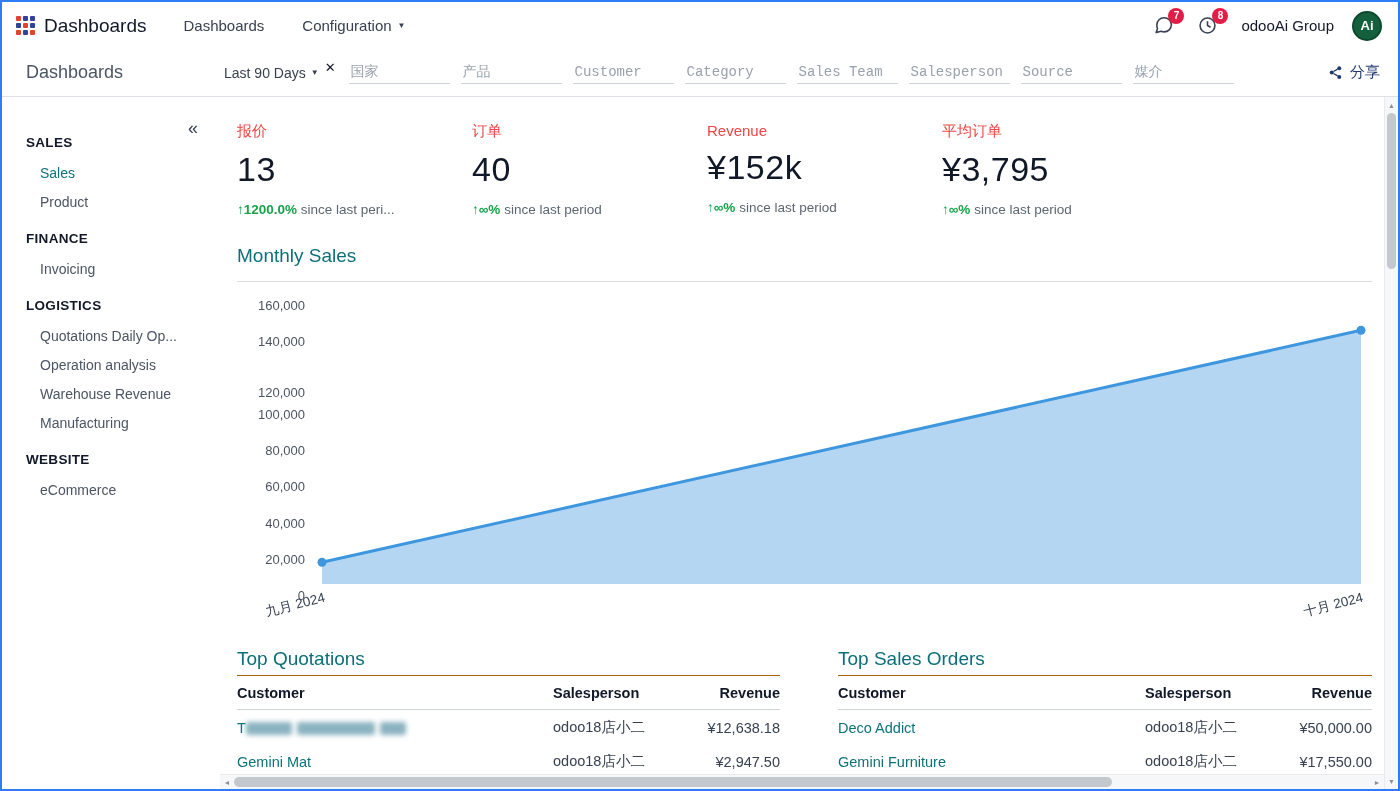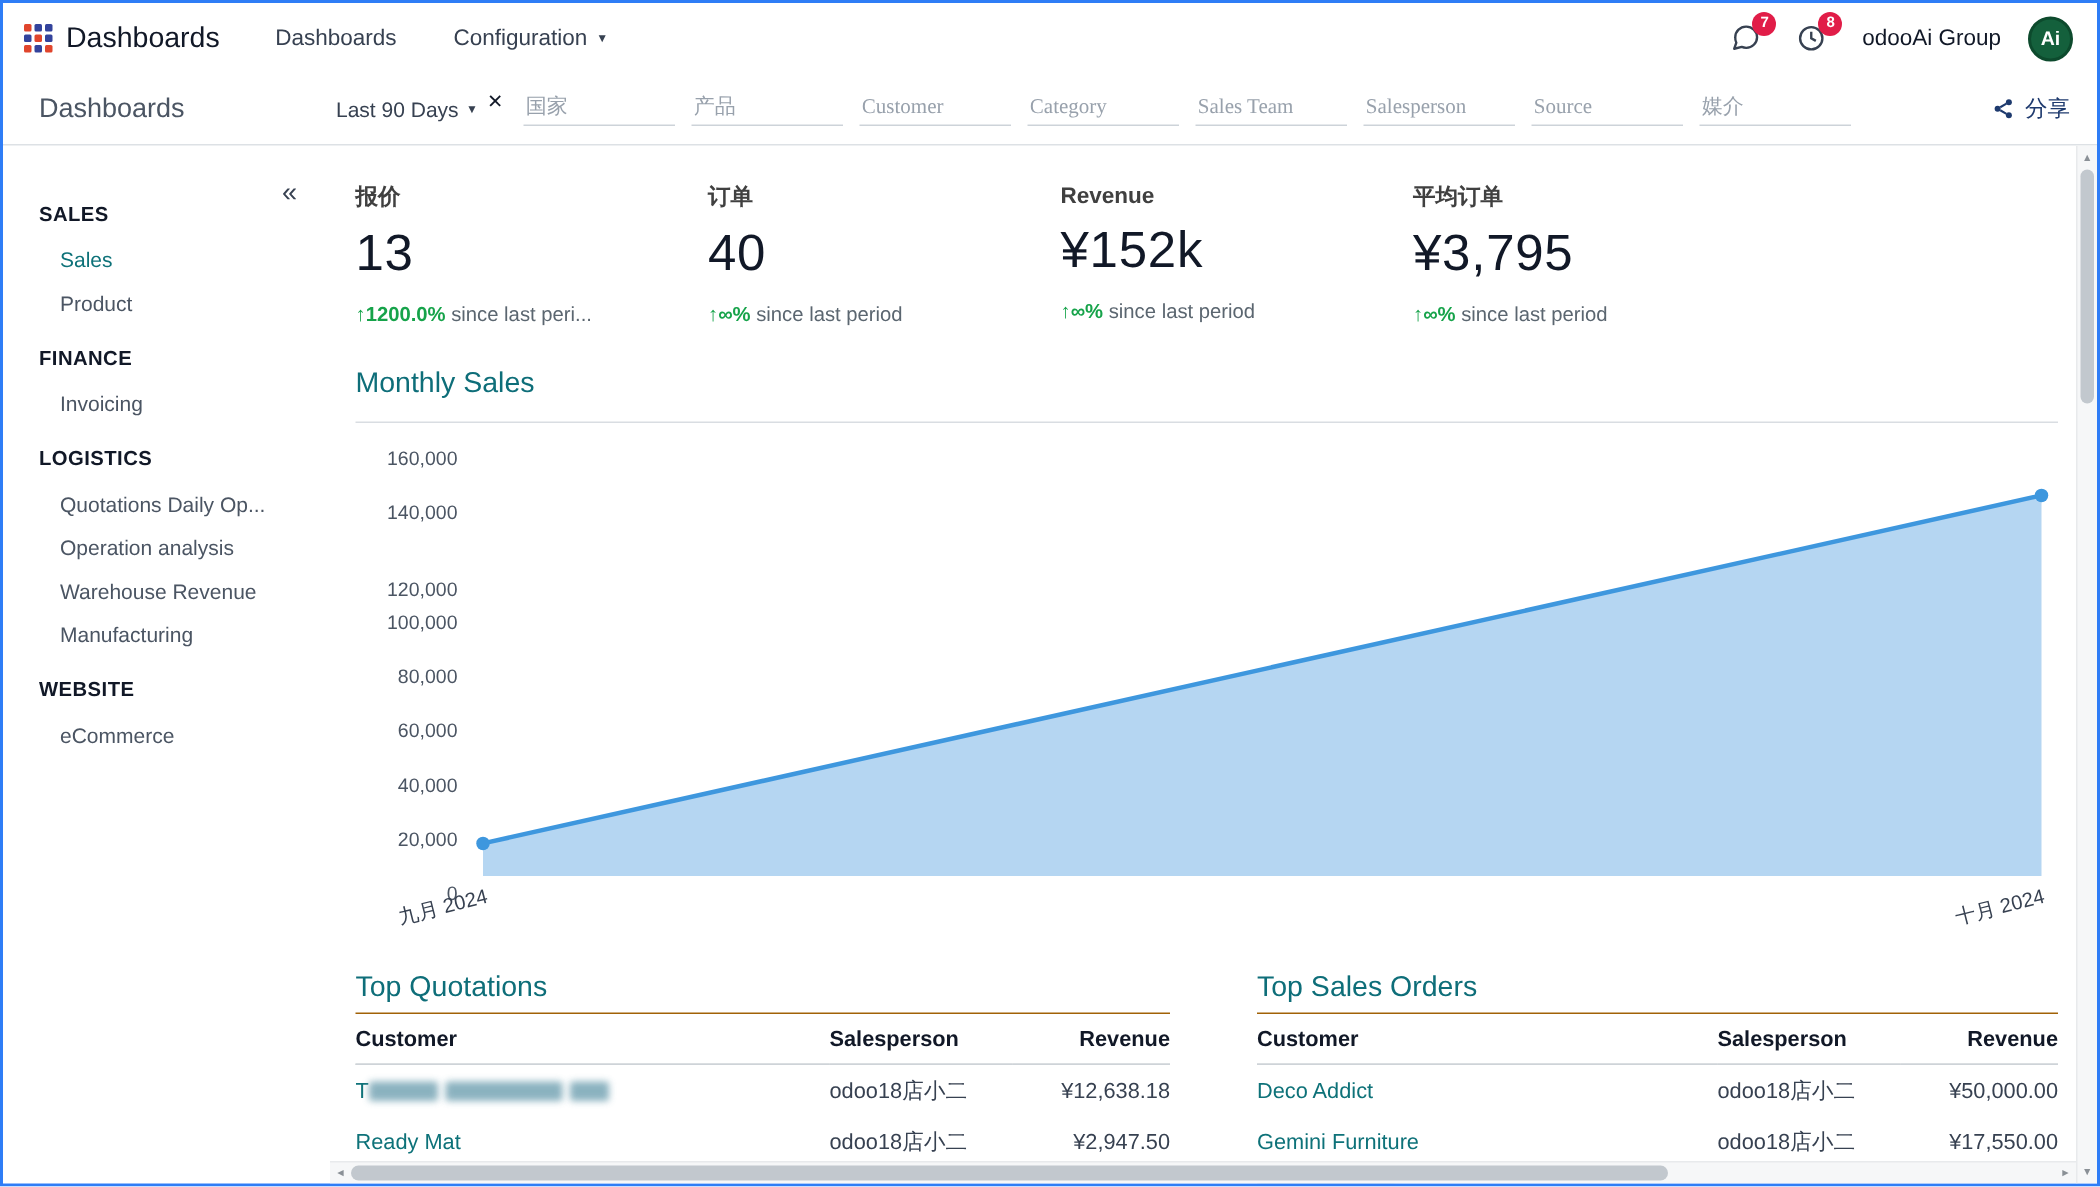--- a/index.html
+++ b/index.html
@@ -23,37 +23,37 @@
   .company{font-size:15px;color:#111827;margin:0 10px 0 8px;cursor:pointer}
   .avatar{width:30px;height:30px;border-radius:50%;background:#14603c;color:#fff;font-size:13px;font-weight:700;display:flex;align-items:center;justify-content:center;cursor:pointer;border:2px solid #0d4a2d}
 
   
   .control{height:48px;display:flex;align-items:center;padding:0 18px 0 24px;border-bottom:1px solid #dde1e5;background:#fff;flex:none}
   .cp-title{font-size:18px;font-weight:400;color:#4b5563;width:198px;flex:none}
   .facets{display:flex;align-items:center;flex:1;gap:11px;min-width:0}
   .facet{display:flex;align-items:flex-start;gap:6px;cursor:pointer;margin-right:2px}
   .facet-label{font-size:14px;color:#374151;display:flex;align-items:center;gap:5px;white-space:nowrap}
   .facet-x{font-size:13px;font-weight:700;color:#111827;position:relative;top:-5px;cursor:pointer}
-  .f-input{width:101px;border:none;border-bottom:1px solid #cdd3d9;font-size:14px;padding:3px 2px;color:#374151;background:transparent;outline:none;font-family:Liberation Serif, serif}
+  .f-input{width:101px;border:none;border-bottom:1px solid #cdd3d9;font-size:14px;padding:3px 2px;color:#374151;background:transparent;outline:none;font-family:Liberation Mono, monospace}
   .f-input::placeholder{color:#98a1ac}
   .share{display:flex;align-items:center;gap:7px;cursor:pointer;color:#1e3a6e;font-size:15px;font-weight:500;margin-left:10px;white-space:nowrap}
 
   
   .workspace{flex:1;display:flex;position:relative;overflow:hidden}
   .sidebar{width:218px;padding-top:24px;position:relative;flex:none}
   .collapse{position:absolute;top:22px;right:22px;font-size:18px;color:#374151;cursor:pointer;line-height:1}
   .side-title{font-size:13.5px;font-weight:700;color:#111827;letter-spacing:.3px;padding:14px 0 9px 24px}
   .side-item{font-size:14px;color:#4b5563;padding:6px 0 7px 38px;cursor:pointer}
   .side-item.active{color:#0e7279}
 
   
   .main{flex:1;min-width:0;padding:25px 26px 0 17px;overflow:hidden}
   .kpis{display:flex;height:120px}
   .kpi{width:235px;flex:none}
-  .kpi-label{font-size:15px;font-weight:700;color:#404040}
+  .kpi-label{font-size:15px;font-weight:400;color:#ef4444}
   .kpi-value{font-size:34px;color:#111827;margin:9px 0 13px;font-weight:400;letter-spacing:.5px}
   .kpi-delta{font-size:13.5px;color:#5b6670;white-space:nowrap;overflow:hidden;text-overflow:ellipsis;max-width:225px}
   .kpi-delta .up,.kpi-delta .pct{color:#16a34a;font-weight:700}
   h2.sec,h3.sec{font-size:19px;font-weight:400;color:#0e6e79}
   .chart-head{height:40px;border-bottom:1px solid #d9dde2;padding-top:3px}
   .chart-area{position:relative;height:352px}
   .ylabels{position:absolute;left:0;top:12px;width:68px;height:290px}
   .ytick{position:absolute;right:0;font-size:13px;color:#4b5563;line-height:16px;width:68px;text-align:right}
   .plot{margin:12px 6px 0 80px;height:290px;position:relative}
   .xzone{position:relative;height:50px;margin-left:80px;margin-right:6px}
@@ -268,21 +268,21 @@
             </thead>
             <tbody>
               <tr>
                 <td class="cust">
                   <a>T</a><span class="redact" style="width:46px"></span><span class="redact" style="width:78px"></span><span class="redact" style="width:26px"></span>
                 </td>
                 <td>odoo18店小二</td>
                 <td class="rev">¥12,638.18</td>
               </tr>
               <tr>
-                <td class="cust"><a>Ready Mat</a></td>
+                <td class="cust"><a>Gemini Mat</a></td>
                 <td>odoo18店小二</td>
                 <td class="rev">¥2,947.50</td>
               </tr>
             </tbody>
           </table>
         </div>
 
         <div class="tblock right">
           <div class="tbl-head">
               <h3 class="sec">Top Sales Orders</h3>

